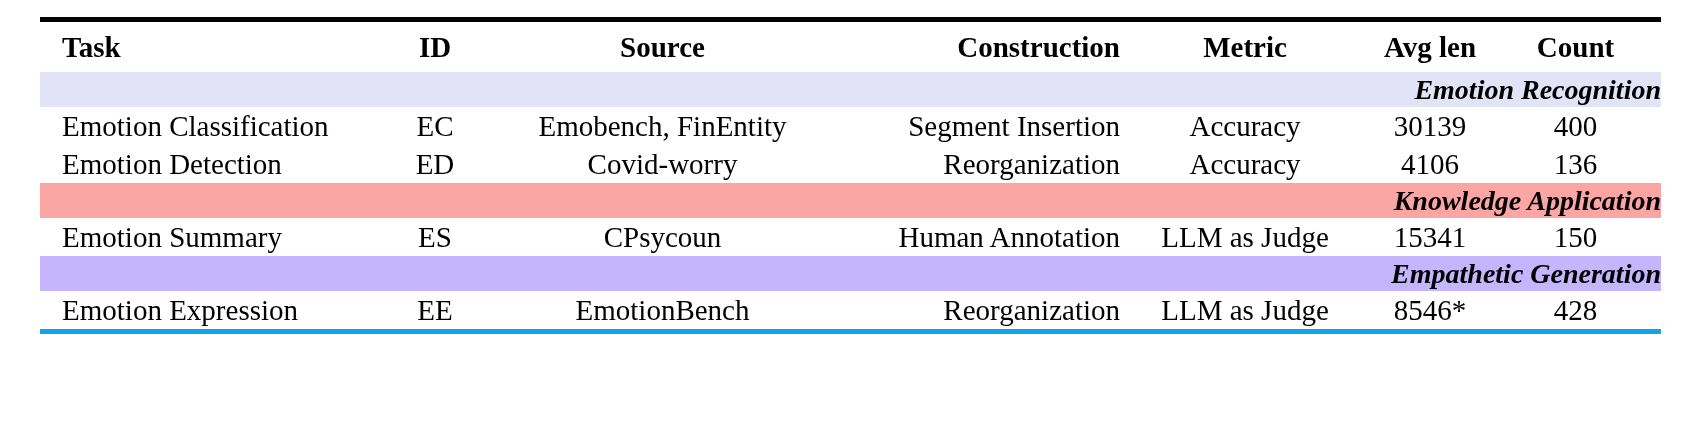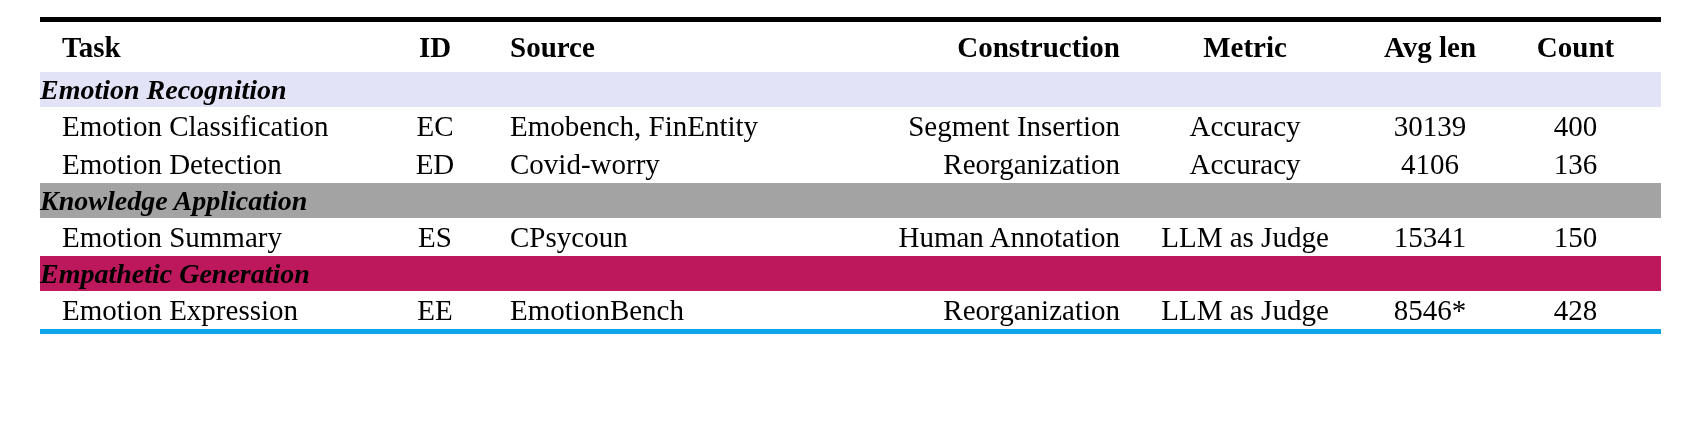--- a/index.html
+++ b/index.html
@@ -28,25 +28,25 @@
     overflow: visible;
     vertical-align: middle;
   }
   thead th { font-weight: 700; height: 50px; }
   tr.data td { height: 38px; font-weight: 400; }
   tr.section td {
     height: 35px;
     font-weight: 700;
     font-style: italic;
     font-size: 28px;
-    text-align: left;
+    text-align: right;
   }
   .ac { text-align: center; }
   .c-task   { text-align: left; padding-left: 22px; }
-  .c-source { text-align: left; padding-left: 30px; }
+  .c-source { text-align: center; padding-left: 30px; }
   .c-constr { text-align: right; padding-left: 30px; }
 </style>
 </head>
 <body>
 
 <div class="page">
   <table class="bench">
     <colgroup>
       <col style="width:350px">
         <col style="width:90px">
@@ -83,33 +83,33 @@
       <tr class="data">
         <td class="c-task">Emotion Detection</td>
         <td class="ac">ED</td>
         <td class="c-source">Covid-worry</td>
         <td class="c-constr">Reorganization</td>
         <td class="ac">Accuracy</td>
         <td class="ac">4106</td>
         <td class="ac">136</td>
       </tr>
       <tr class="section">
-        <td colspan="7" style="background: #a3a3a3;">Knowledge Application</td>
+        <td colspan="7" style="background: #fca5a5;">Knowledge Application</td>
       </tr>
       <tr class="data">
         <td class="c-task">Emotion Summary</td>
         <td class="ac">ES</td>
         <td class="c-source">CPsycoun</td>
         <td class="c-constr">Human Annotation</td>
         <td class="ac">LLM as Judge</td>
         <td class="ac">15341</td>
         <td class="ac">150</td>
       </tr>
       <tr class="section">
-        <td colspan="7" style="background: #be185d;">Empathetic Generation</td>
+        <td colspan="7" style="background: #c4b5fd;">Empathetic Generation</td>
       </tr>
       <tr class="data">
         <td class="c-task">Emotion Expression</td>
         <td class="ac">EE</td>
         <td class="c-source">EmotionBench</td>
         <td class="c-constr">Reorganization</td>
         <td class="ac">LLM as Judge</td>
         <td class="ac">8546*</td>
         <td class="ac">428</td>
       </tr>

